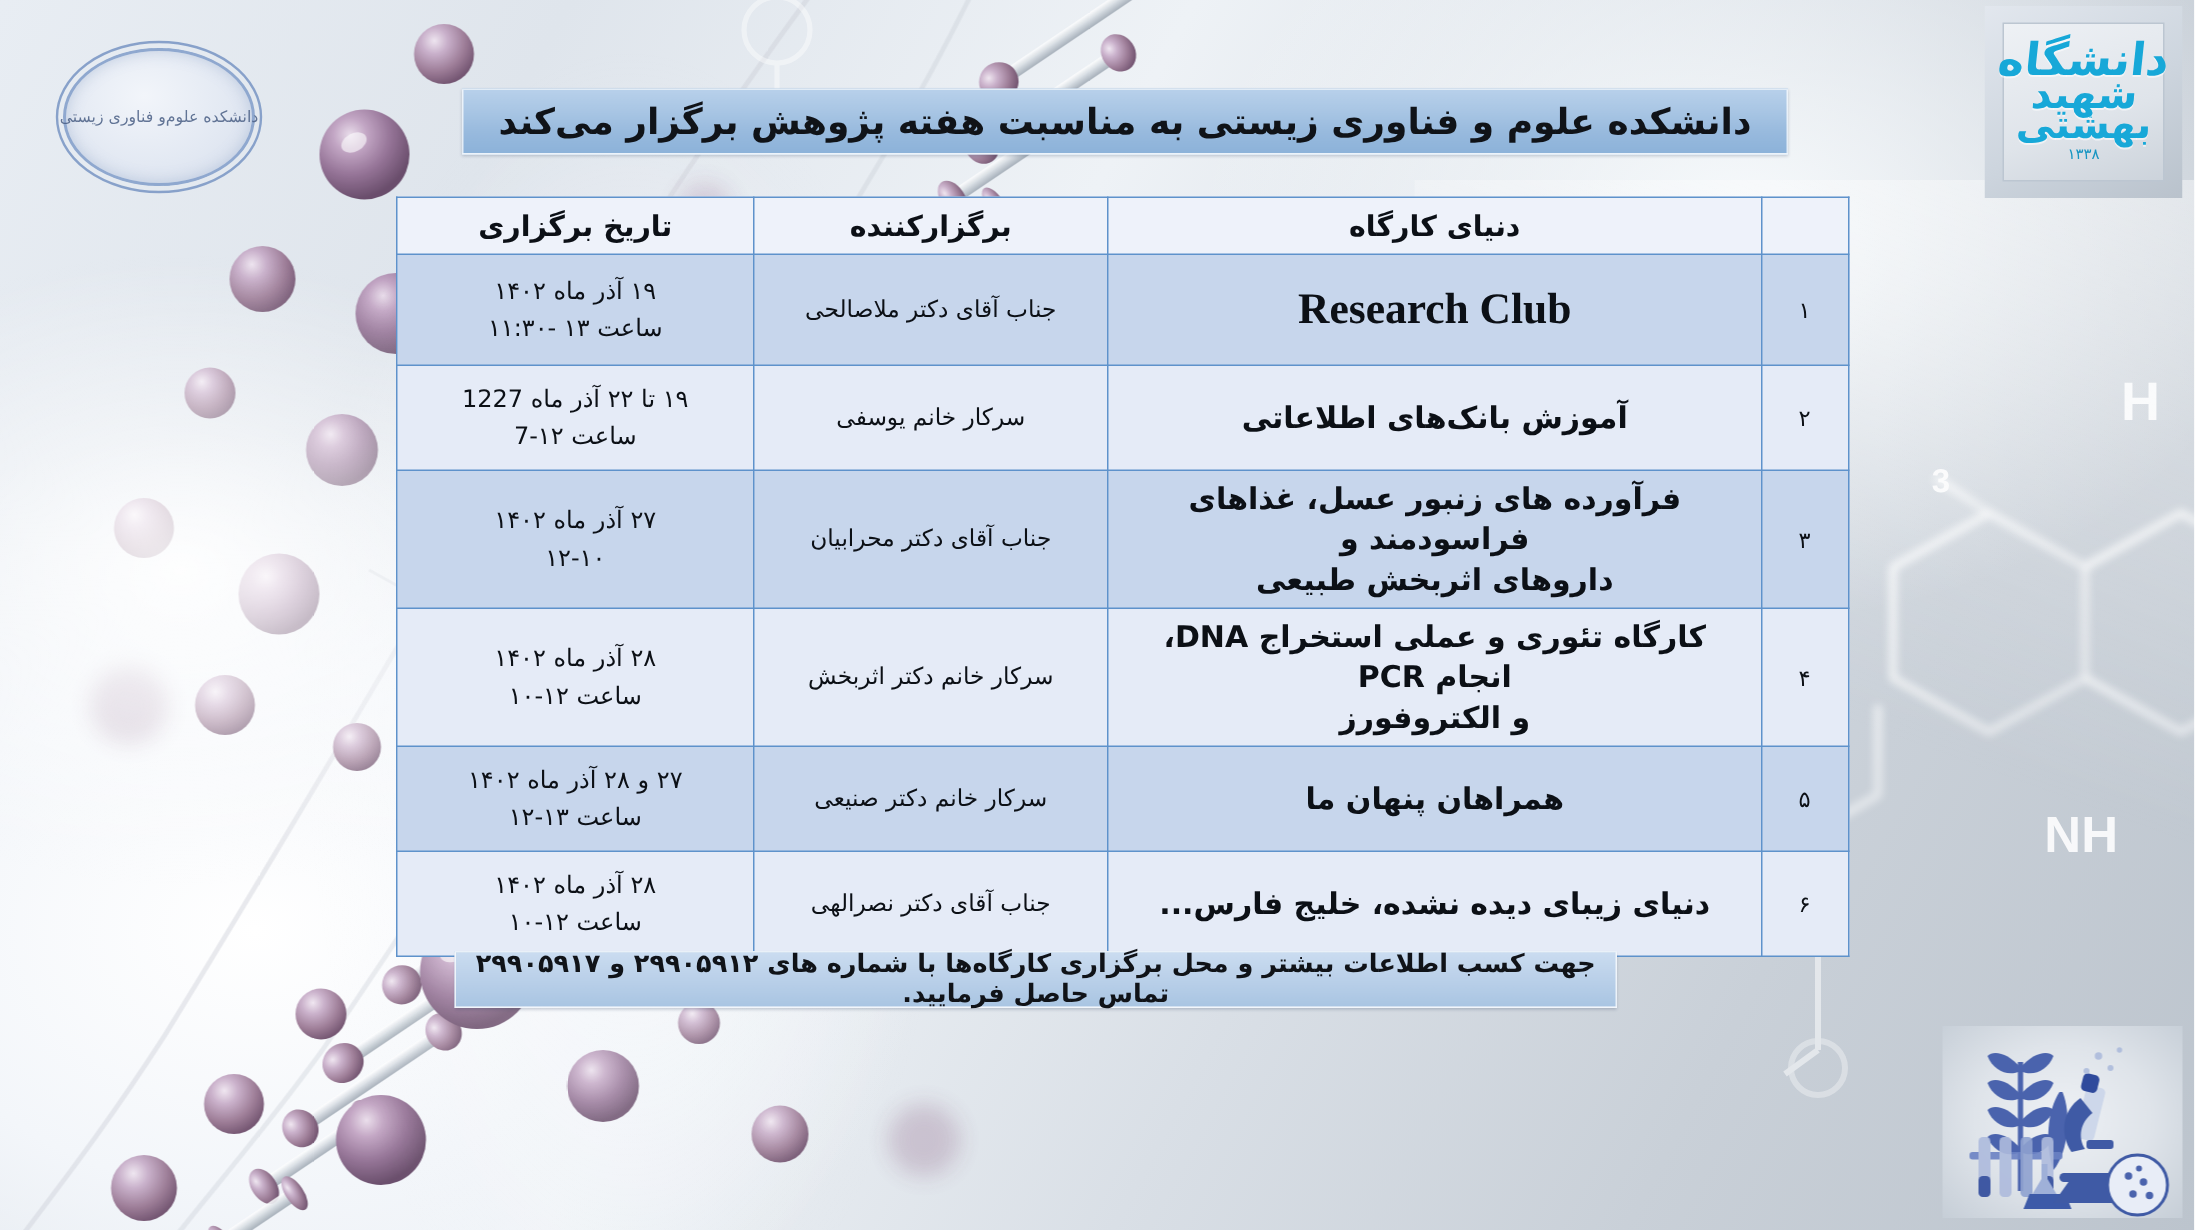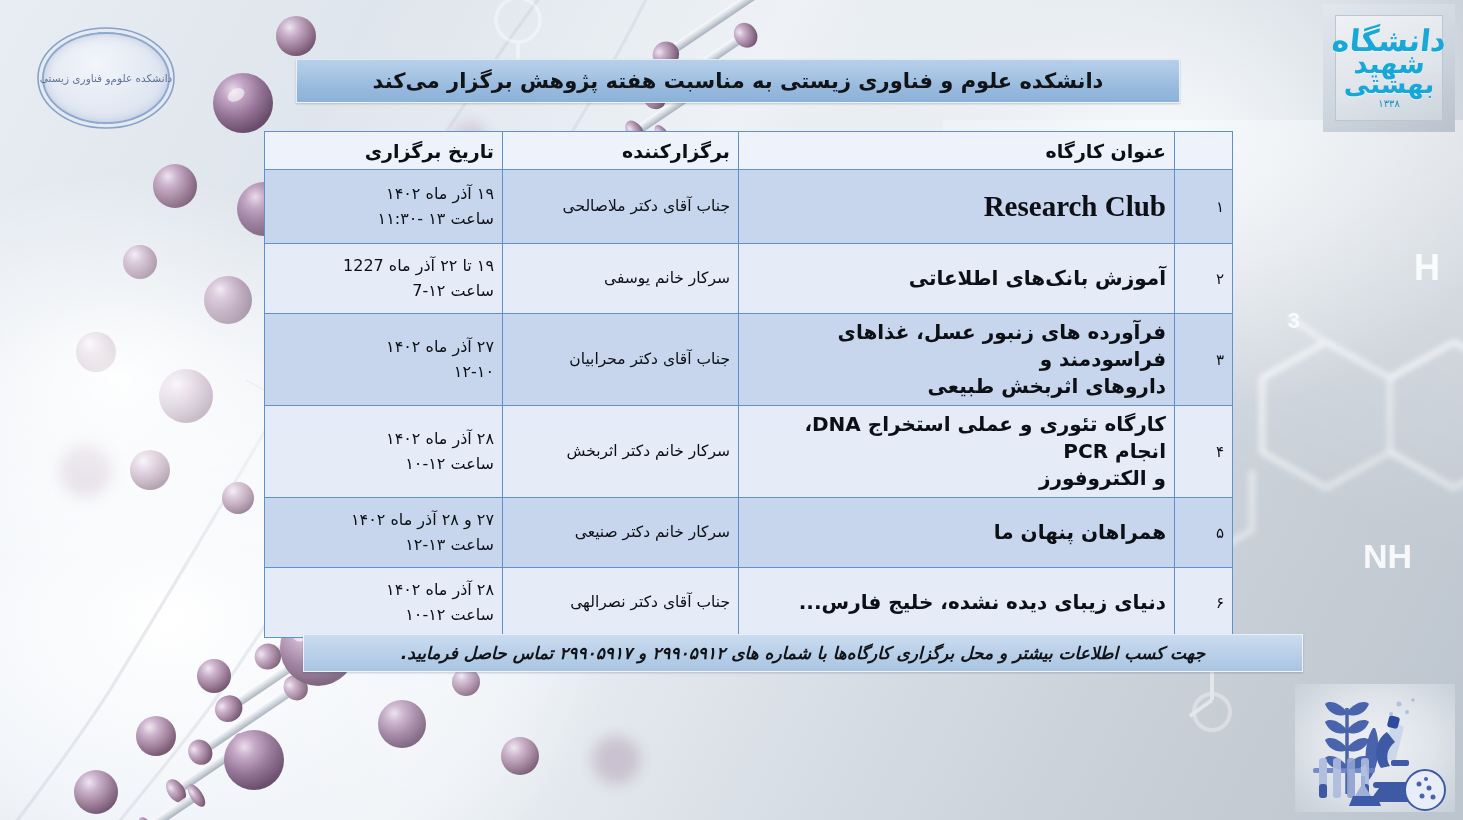--- a/index.html
+++ b/index.html
@@ -56,39 +56,38 @@
     display: flex;
     align-items: center;
     justify-content: center;
     color: #101318;
     text-align: center;
     border: 1px solid rgba(255,255,255,0.75);
     box-shadow: 0 1px 2px rgba(40,60,90,0.25);
   }
 
   #title-banner {
-    left: 296px;
+    left: 308px;
     top: 59px;
     width: 884px;
     height: 44px;
-    font-size: 21px;
+    font-size: 24px;
     font-weight: 700;
     letter-spacing: 0.1px;
     background: linear-gradient(180deg, #b7d0ea 0%, #a9c6e4 32%, #97b9dd 68%, #8cb2d9 100%);
   }
 
   #footer-banner {
     left: 303px;
     top: 634px;
-    width: 1000px;
+    width: 775px;
     height: 38px;
     font-size: 17px;
     font-weight: 600;
     background: linear-gradient(180deg, #cadcf0 0%, #bdd2ea 40%, #a9c5e2 100%);
-    font-style: italic;
   }
 
   
   #workshop-table-wrap {
     position: absolute;
     left: 265px;
     top: 131px;
     width: 968px;
   }
 
@@ -96,24 +95,24 @@
     width: 100%;
     border-collapse: collapse;
     table-layout: fixed;
     direction: rtl;
     background: #e8eef8;
   }
 
   table.schedule th,
   table.schedule td {
     border: 1.4px solid #5e92cb;
-    text-align: right;
+    text-align: center;
     vertical-align: middle;
     color: #0c1016;
-    padding: 5px 8px;
+    padding: 5px 25px;
   }
 
   table.schedule thead th {
     height: 38px;
     background: #eef2fa;
     font-size: 19px;
     font-weight: 700;
   }
 
   
@@ -450,21 +449,21 @@
     <table class="schedule">
       <colgroup>
         <col class="c-num">
           <col class="c-title">
           <col class="c-host">
           <col class="c-date">
       </colgroup>
       <thead>
         <tr>
           <th></th>
-          <th>عنوان کارگاه</th>
+          <th>دنیای کارگاه</th>
           <th>برگزارکننده</th>
           <th>تاریخ برگزاری</th>
         </tr>
       </thead>
       <tbody>
 
         <tr class="row-odd h-tall">
           <td class="cell-num">۱</td>
           <td class="cell-title">
             <span class="latin">Research Club</span>

